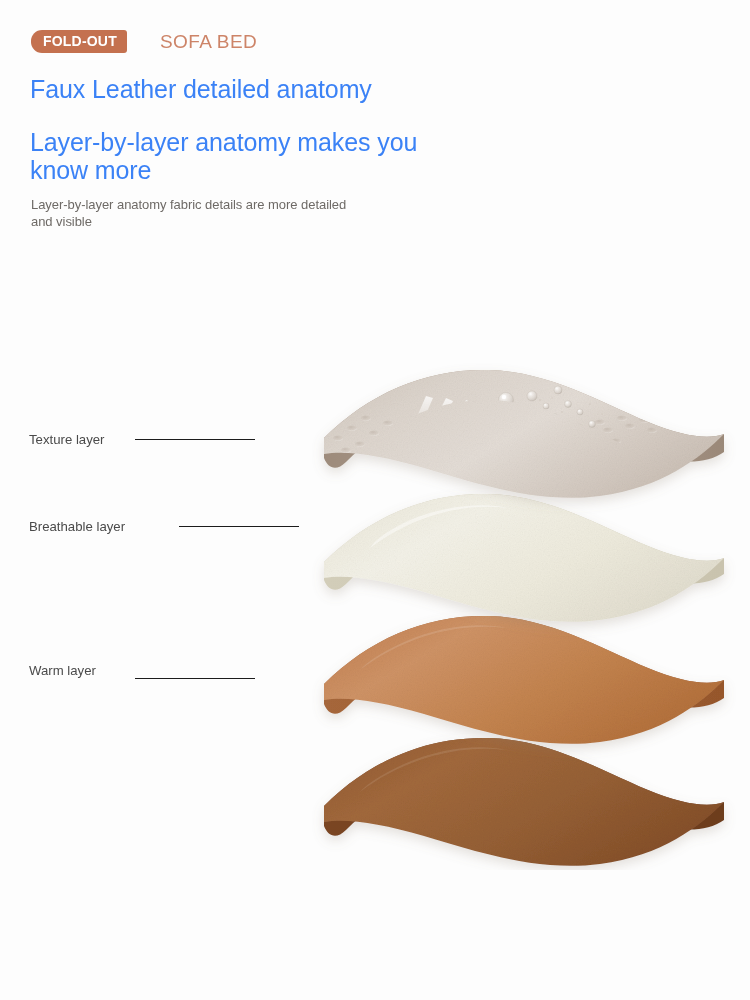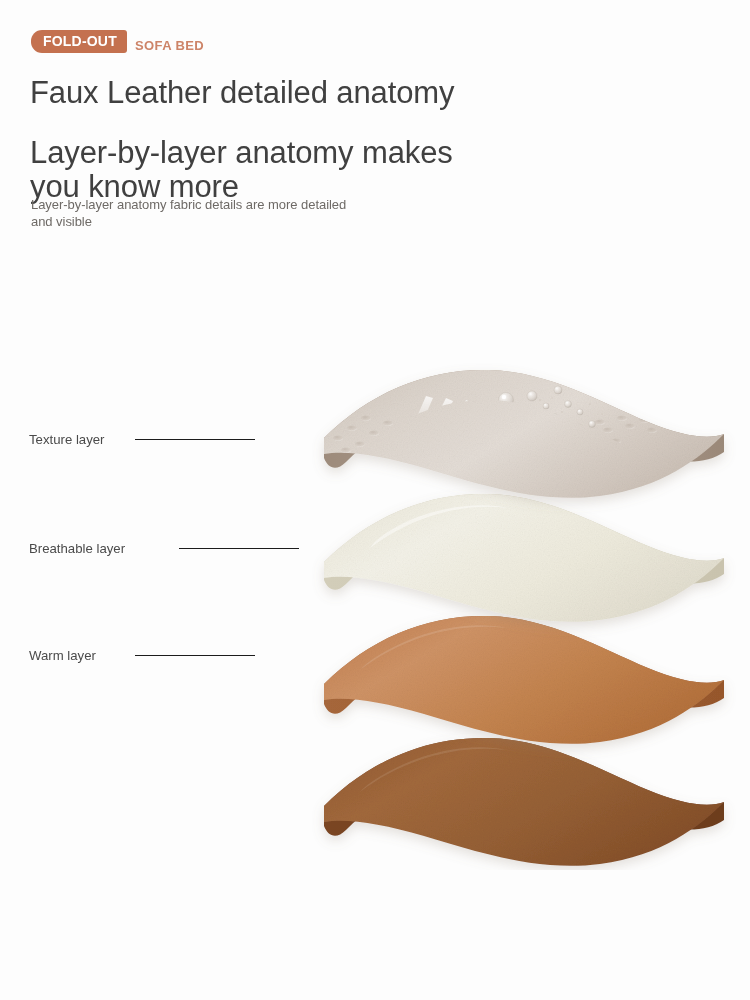--- a/index.html
+++ b/index.html
@@ -32,36 +32,37 @@
     font-size: 14px;
     font-weight: bold;
     letter-spacing: 0.2px;
     padding: 3px 10px 4px 12px;
     border-radius: 11px 3px 3px 11px;
     line-height: 1.15;
     white-space: nowrap;
   }
   .badge-sub {
     color: #cd8468;
-    font-size: 13px;
-    font-weight: bold;
+    font-size: 19px;
+    font-weight: normal;
     letter-spacing: 0.4px;
     white-space: nowrap;
+    margin-left: 25px;
   }
 
   
   .heading-block {
     position: absolute;
     left: 30px;
     top: 76px;
     width: 440px;
   }
   .heading {
-    color: #404040;
-    font-size: 31px;
+    color: #3b82f6;
+    font-size: 25px;
     font-weight: normal;
     line-height: 1.09;
     letter-spacing: -0.1px;
     margin: 0;
   }
   .heading.second {
     margin-top: 26px;
   }
   .subtitle {
     position: absolute;
@@ -97,22 +98,22 @@
     flex: 0 0 100px;
   }
   .callout-line {
     height: 1px;
     background: #1c1c1c;
     width: 120px;
     flex: 0 0 120px;
     margin-left: 6px;
   }
   .c0 { top: 432px; }
-  .c1 { top: 541px; gap: 44px; }
-  .c2 { top: 648px; }
+  .c1 { top: 519px; gap: 44px; }
+  .c2 { top: 663px; align-items: flex-end; }
   .c3 { top: 733px; }
 
   
   .illustration {
     position: absolute;
     left: 300px;
     top: 340px;
     width: 450px;
     height: 530px;
   }

